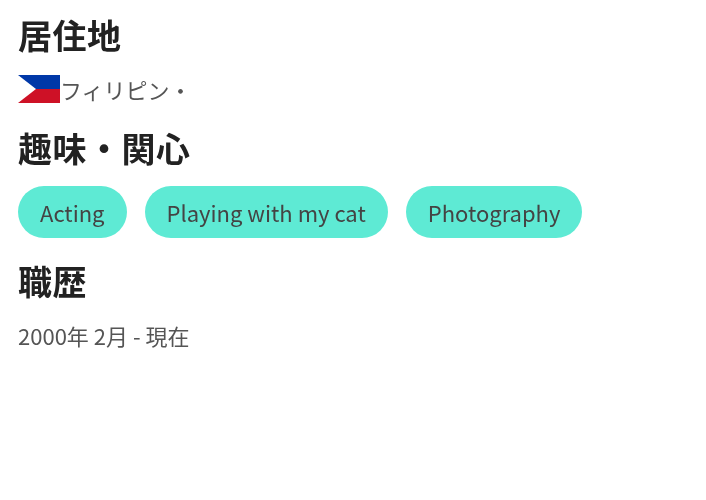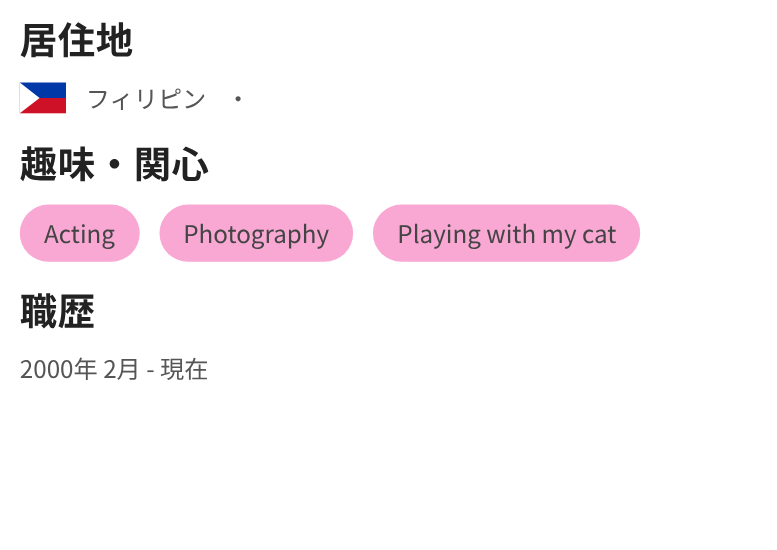--- a/index.html
+++ b/index.html
@@ -13,39 +13,39 @@
   }
   .section{margin-bottom:18px;}
   .heading{
     font-weight:700;
     font-size:34px;
     color:#222;
     letter-spacing:0.5px;
     margin-bottom:14px;
   }
   .location-row{
-    display:flex;align-items:center;gap:18px;
+    display:flex;align-items:center;
     font-size:22px;color:#555;
   }
   .flag{
     width:42px;height:28px;
     background:linear-gradient(to bottom,#0038A8 0 50%,#CE1126 50% 100%);
     position:relative;flex:none;
   }
   .flag::before{
     content:"";position:absolute;left:0;top:0;bottom:0;
     width:0;height:0;
     border-top:14px solid transparent;
     border-bottom:14px solid transparent;
     border-left:18px solid #fff;
   }
   .dot-sep{color:#555;}
   .tags{display:flex;flex-wrap:wrap;gap:18px;}
   .tag{
-    background:#f9a8d4;
+    background:#5eead4;
     color:#444;
     border-radius:26px;
     padding:10px 22px;
     font-size:22px;
   }
   .value-text{font-size:22px;color:#555;}
   .career-row{
     display:flex;align-items:flex-start;gap:28px;
     font-size:22px;color:#555;
   }
@@ -68,22 +68,22 @@
     <span class="flag"></span>
     <span>フィリピン</span>
     <span class="dot-sep">・</span>
   </div>
 </div>
 
 <div class="section">
   <div class="heading">趣味・関心</div>
   <div class="tags">
     <span class="tag">Acting</span>
+    <span class="tag">Playing with my cat</span>
     <span class="tag">Photography</span>
-    <span class="tag">Playing with my cat</span>
   </div>
 </div>
 
 <div class="section">
 </div>
 
 <div class="section">
   <div class="heading">職歴</div>
   <div class="career-row">
     <span>2000年 2月 - 現在</span>

